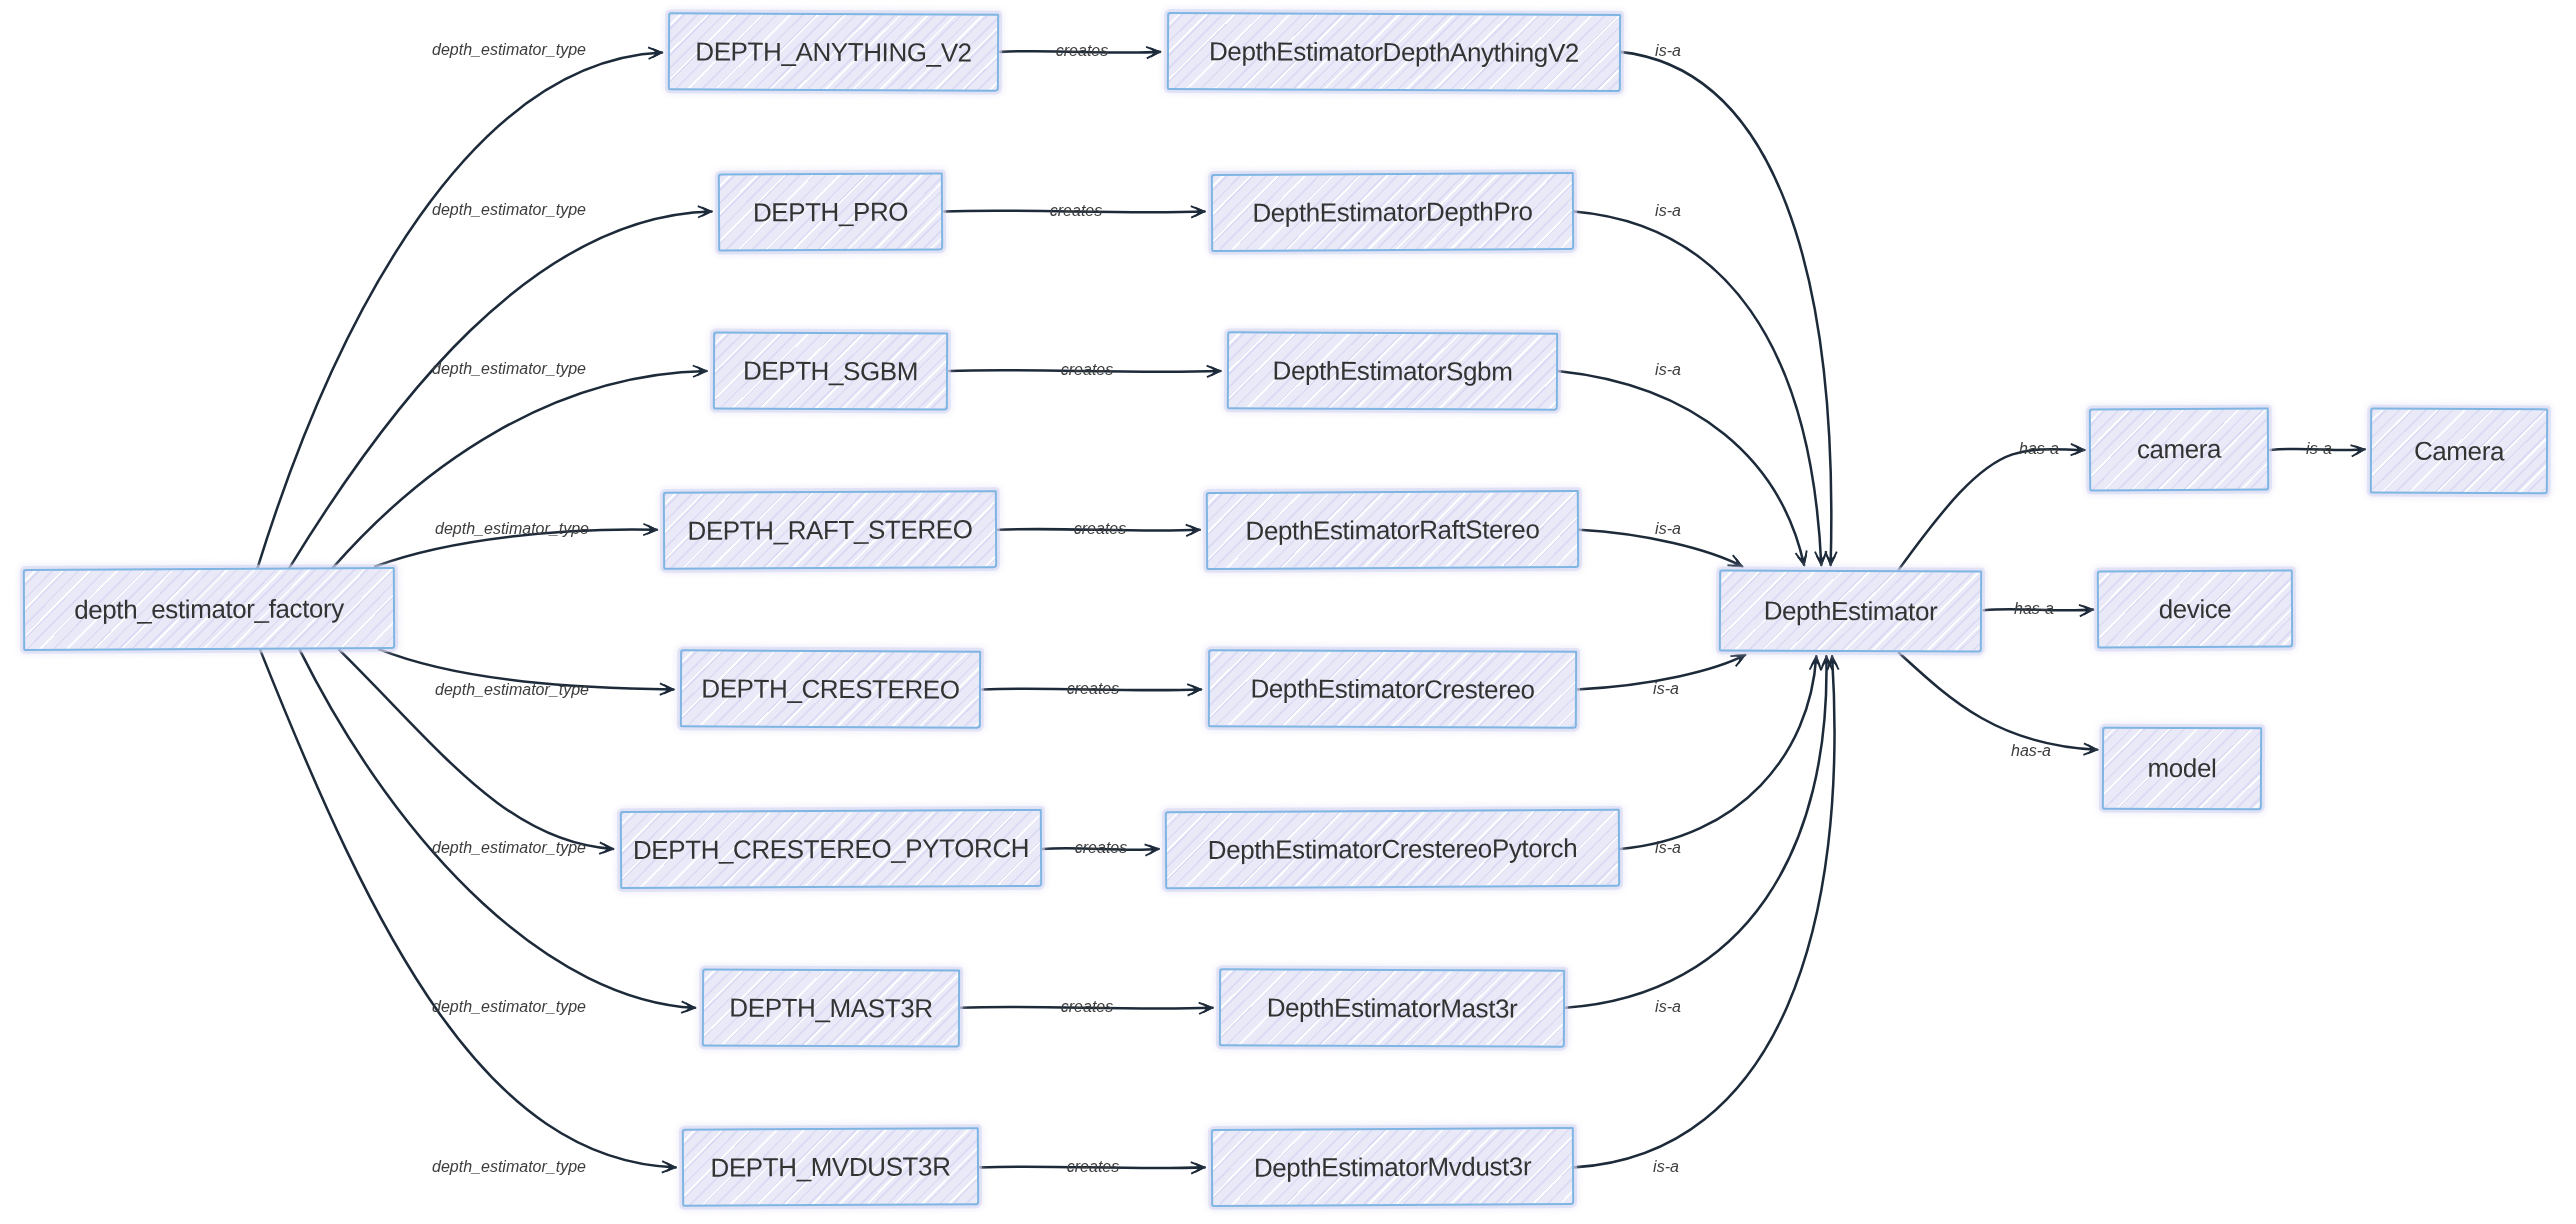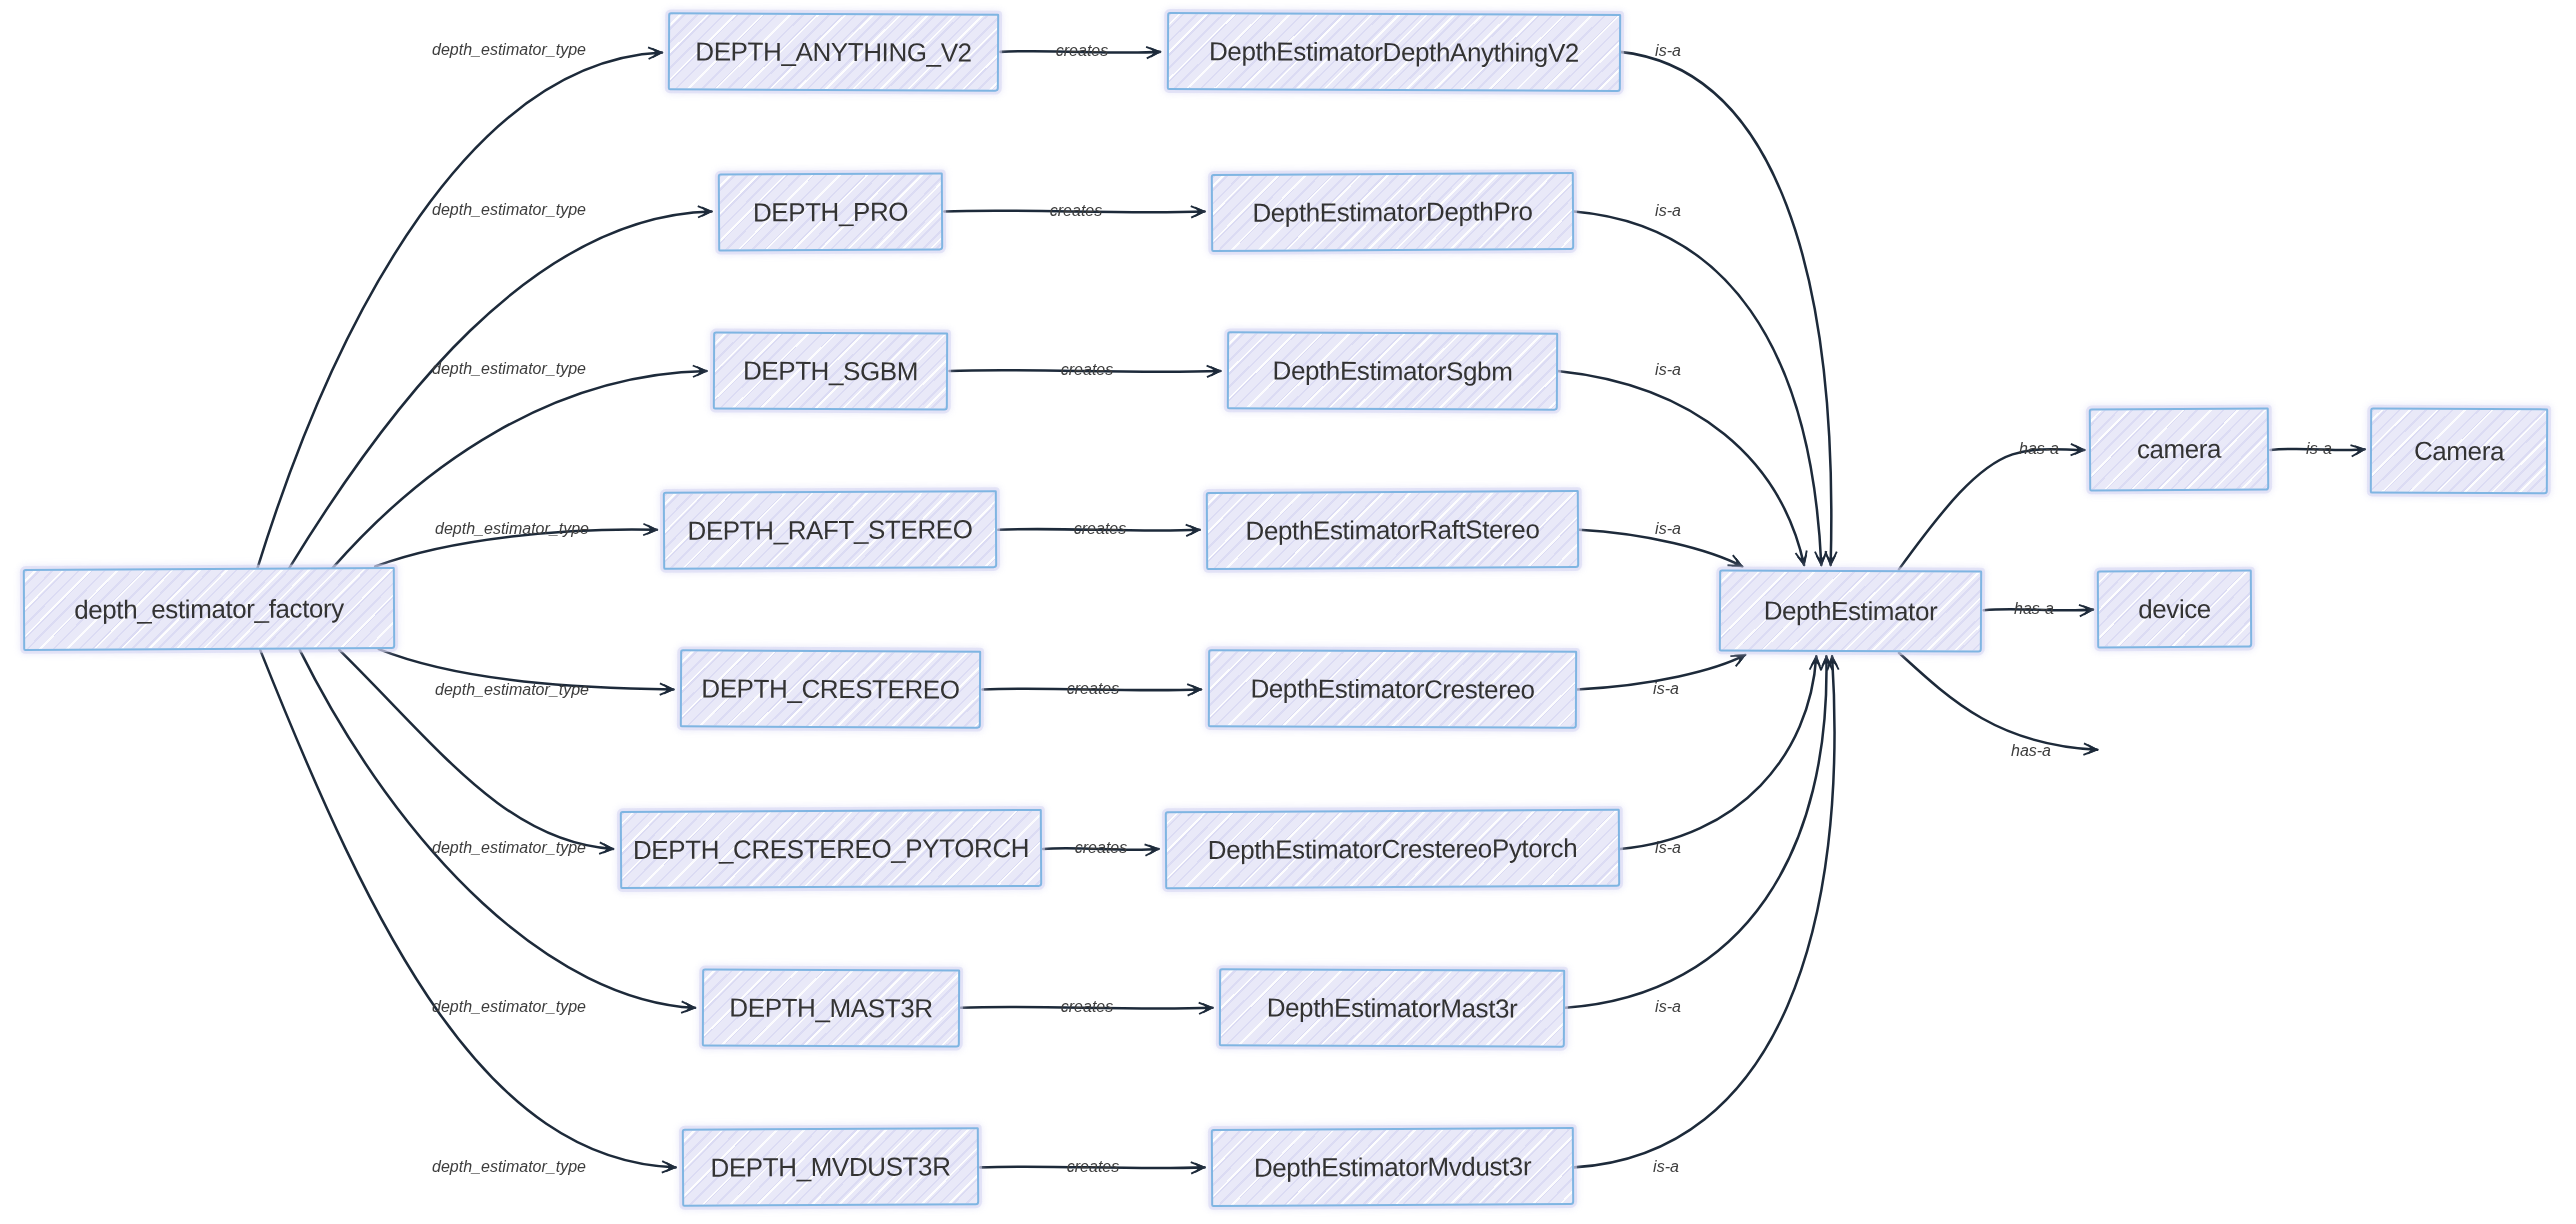--- a/index.html
+++ b/index.html
@@ -143,22 +143,25 @@
 
   <div class="node" style="left:1719px;top:570px;width:263px;height:82px">
       <span>DepthEstimator</span>
     </div>
   <div class="node" style="left:2089px;top:408px;width:180px;height:83px">
       <span>camera</span>
     </div>
   <div class="node" style="left:2370px;top:408px;width:178px;height:86px">
       <span>Camera</span>
     </div>
-  <div class="node" style="left:2097px;top:570px;width:155px;height:78px">
+  <div class="node" style="left:2097px;top:570px;width:196px;height:78px">
       <span>device</span>
+    </div>
+  <div class="node" style="left:2102px;top:727px;width:160px;height:83px">
+      <span>model</span>
     </div>
 
   <div class="elabel" style="left:509px;top:50px">depth_estimator_type</div>
   <div class="elabel" style="left:509px;top:210px">depth_estimator_type</div>
   <div class="elabel" style="left:509px;top:369px">depth_estimator_type</div>
   <div class="elabel" style="left:512px;top:529px">depth_estimator_type</div>
   <div class="elabel" style="left:512px;top:690px">depth_estimator_type</div>
   <div class="elabel" style="left:509px;top:848px">depth_estimator_type</div>
   <div class="elabel" style="left:509px;top:1007px">depth_estimator_type</div>
   <div class="elabel" style="left:509px;top:1167px">depth_estimator_type</div>

